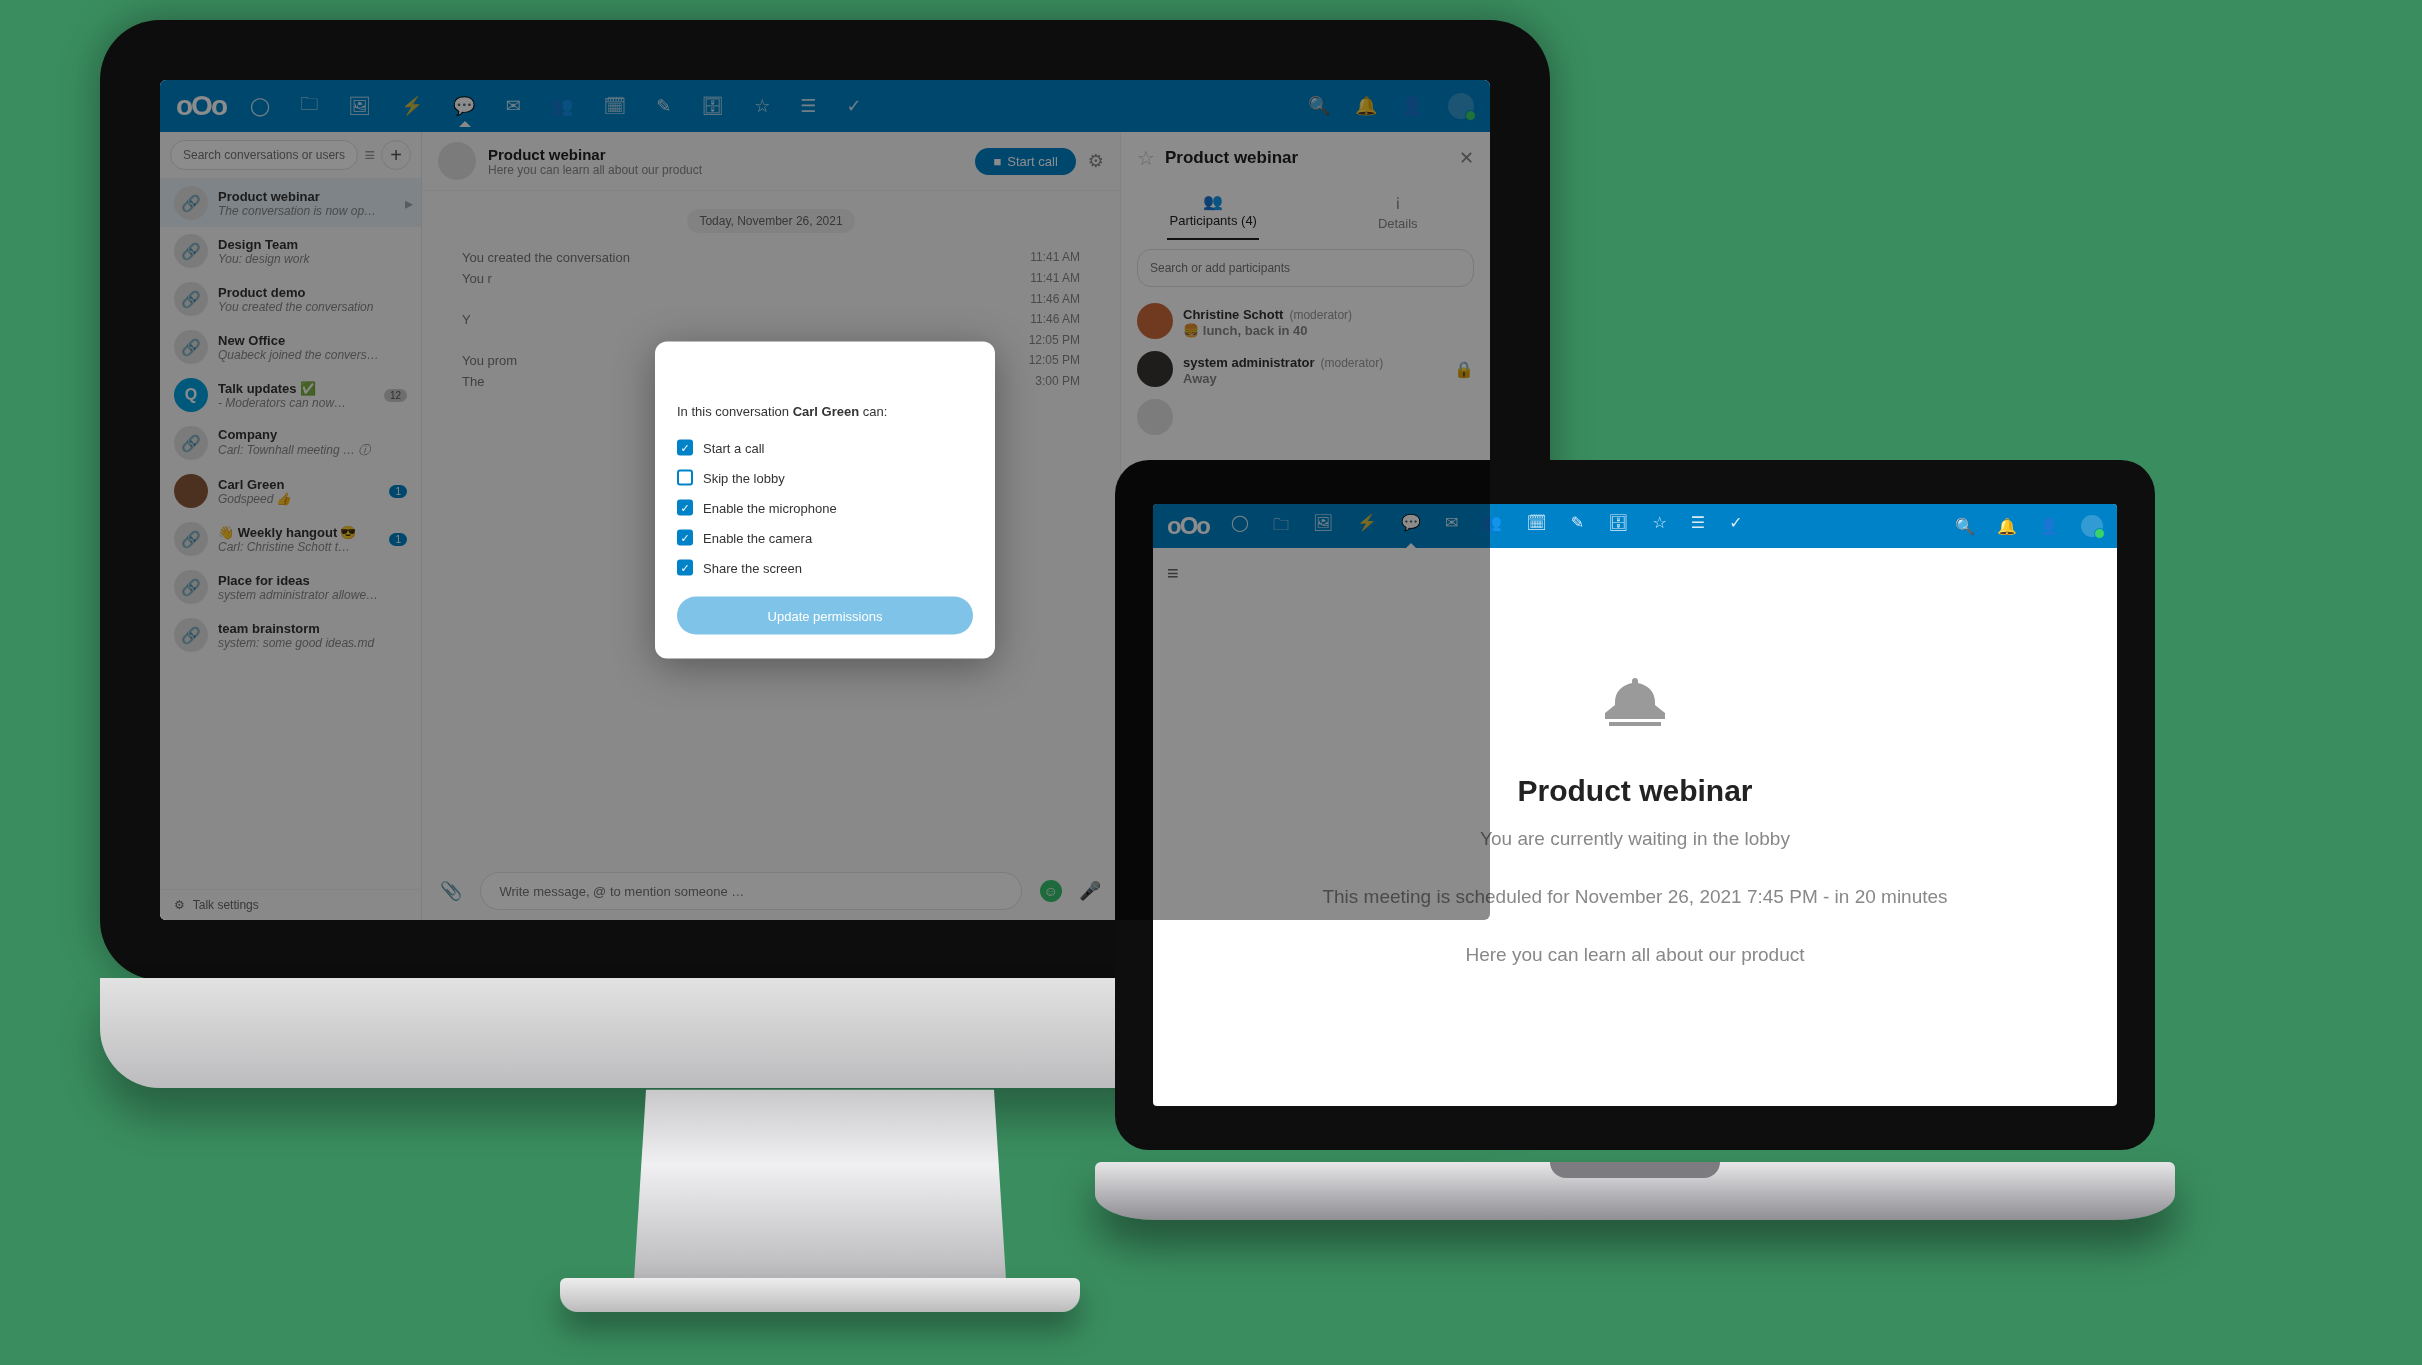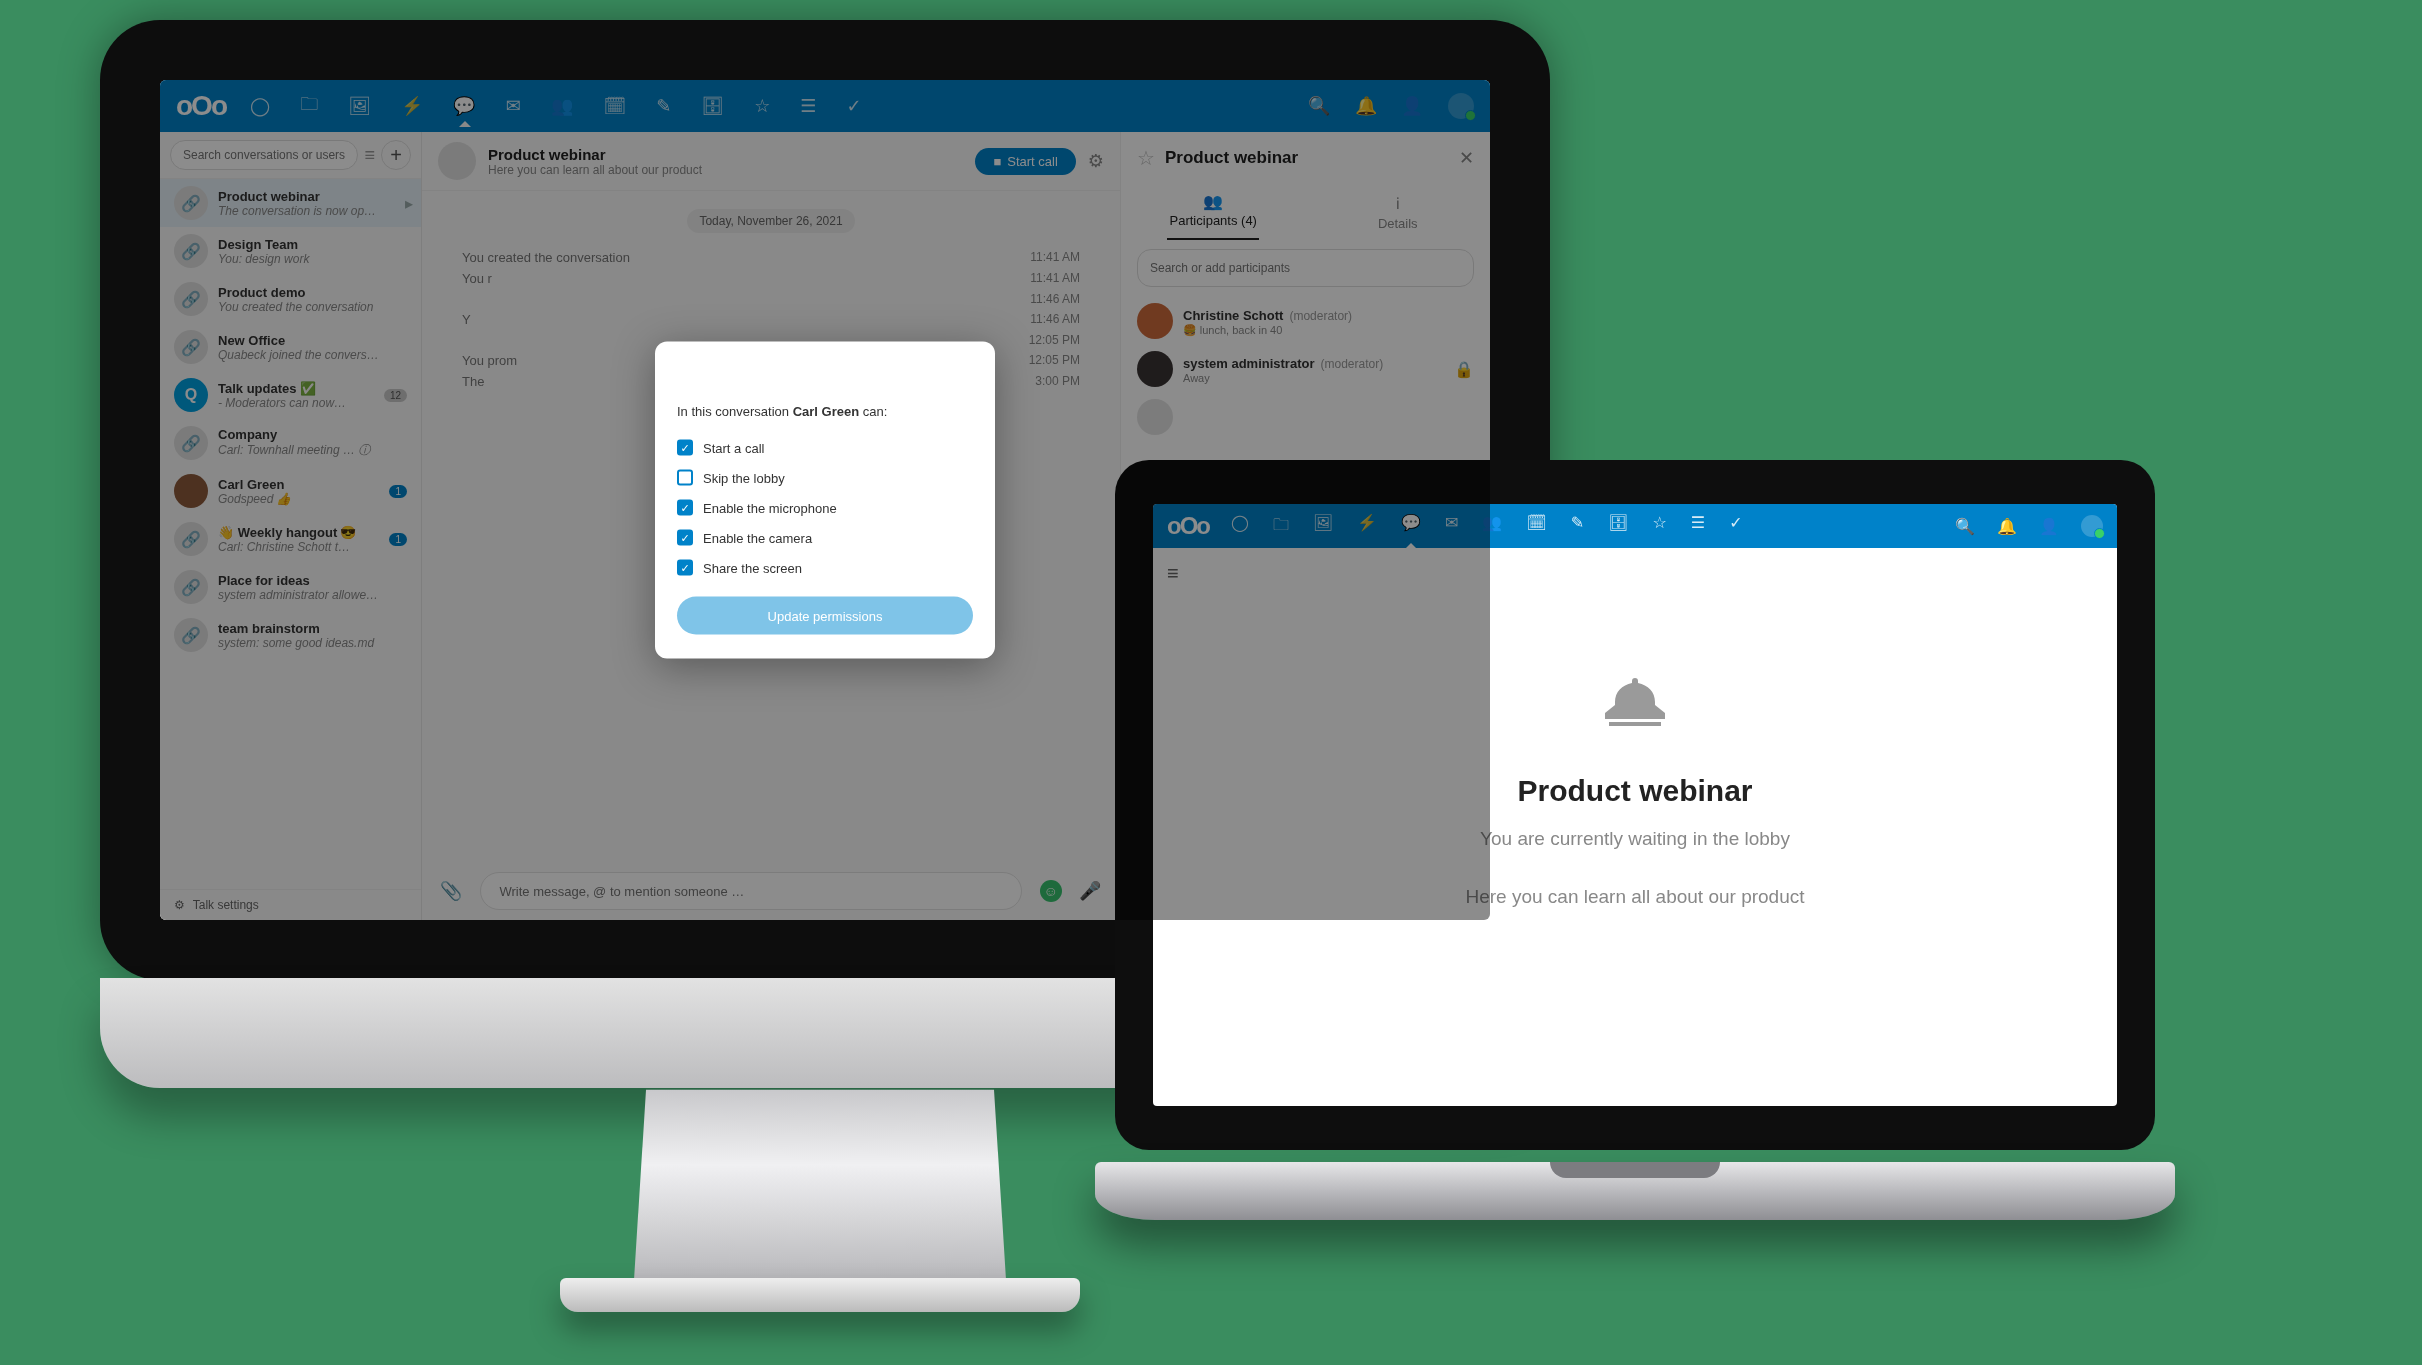--- a/index.html
+++ b/index.html
@@ -146,21 +146,21 @@
   .tab.active::after{content:"";position:absolute;left:25%;right:25%;bottom:-1px;height:2px;background:#222;}
   .nc-right .search{padding:10px 16px;}
   .nc-right .search input{width:100%;height:36px;border-radius:14px;border:1px solid #ddd;padding:18px 12px;font-size:12px;color:#999;}
   .participant{display:flex;gap:10px;align-items:center;padding:6px 16px;}
   .participant .av{width:36px;height:36px;border-radius:50%;background:#cd6a3b;}
   .participant .av.dark{background:#3a3434;}
   .participant .av.blank{background:#e2e2e2;}
   .participant .t{flex:1;}
   .participant .name{font-size:13px;font-weight:700;color:#333;}
   .participant .mod{font-weight:400;color:#999;font-size:12px;margin-left:6px;}
-  .participant .status{font-size:11px;color:#888;}
+  .participant .status{font-size:13px;color:#888;font-weight:bold;}
   .participant .lock{color:#bbb;font-size:16px;}
 
   
   .perm-modal{
     position:absolute;left:50%;top:50%;transform:translate(-50%,-50%);
     width:340px;background:#fff;border-radius:12px;box-shadow:0 8px 40px rgba(0,0,0,.35);
     padding:22px 22px 24px;z-index:30;
   }
   .perm-modal .lead{font-size:13px;color:#333;margin-bottom:14px;margin-top:40px;}
   .perm-modal .lead b{font-weight:700;}
@@ -475,20 +475,21 @@
       <div class="nc2-body">
         <div class="hamburger">≡</div>
         <div class="lobby">
           <span class="bell-icon">
             <svg width="80" height="60" viewBox="0 0 80 60">
                 <path fill="#9a9a9a" d="M40 6c-2 0-3 1-3 3v2c-10 2-17 9-17 19v3l-10 8v6h60v-6l-10-8v-3c0-10-7-17-17-19V9c0-2-1-3-3-3zM14 50h52v4H14z"></path>
               </svg>
           </span>
           <h1>Product webinar</h1>
           <div class="l1">You are currently waiting in the lobby</div>
+          <div class="l2">This meeting is scheduled for November 26, 2021 7:45 PM - in 20 minutes</div>
           <div class="l3">Here you can learn all about our product</div>
         </div>
       </div>
 
     </div>
   </div>
   <div class="macbook-base">
     <div class="macbook-notch"></div>
   </div>
 </div>

